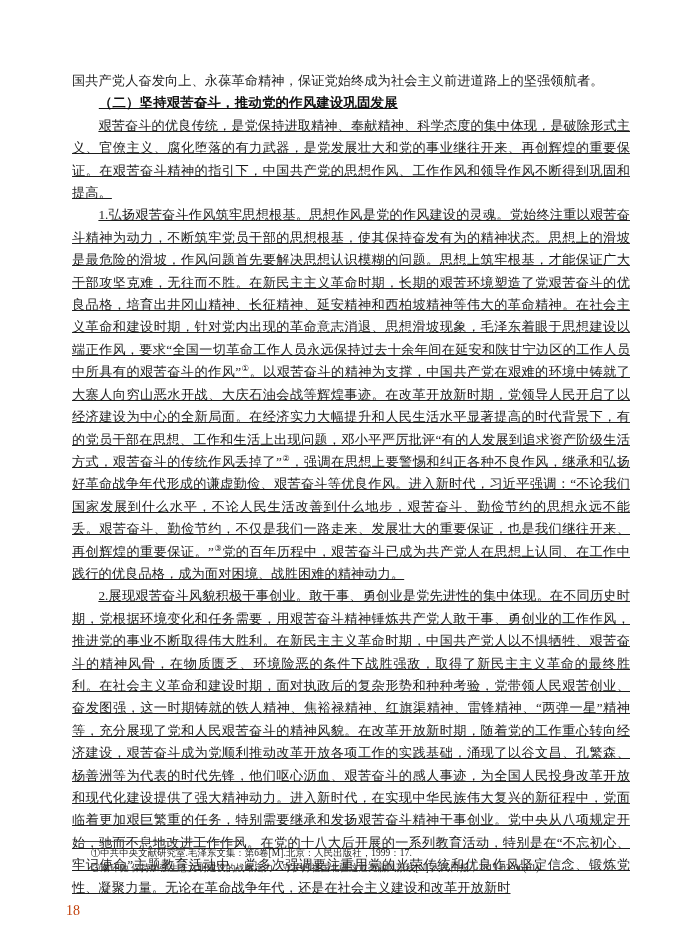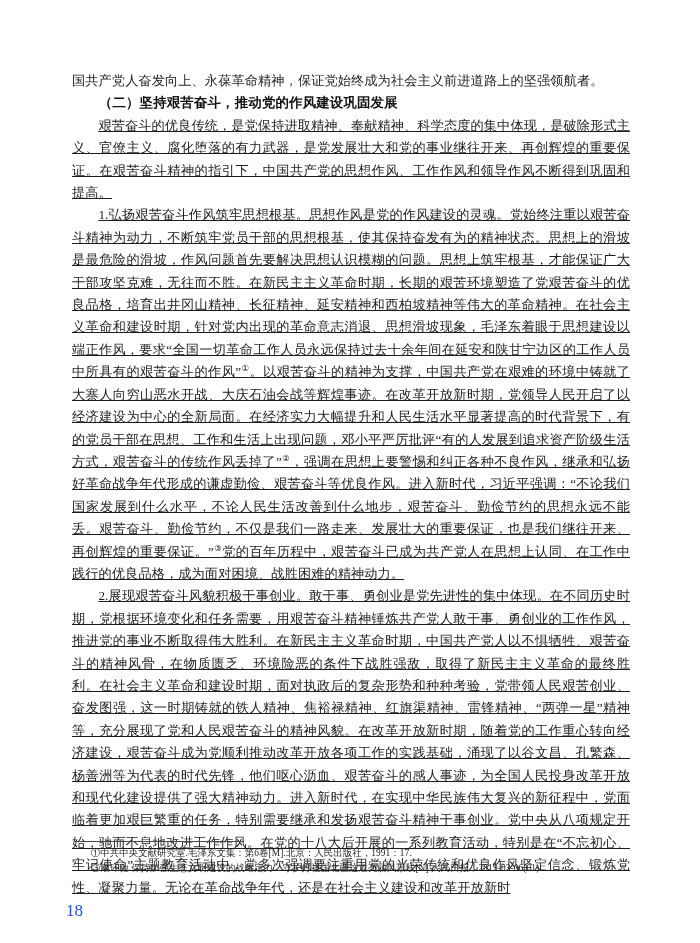--- a/index.html
+++ b/index.html
@@ -42,20 +42,21 @@
   }
   h2.heading {
     margin: 0;
     font-size: 13.4px;
     line-height: 22.4px;
     font-weight: bold;
     text-indent: 2em;
     letter-spacing: 0.2px;
     font-family: "DejaVu Sans", "Liberation Sans", sans-serif;
     color: #111111;
+    text-decoration: underline;
   }
   sup.fn {
     font-size: 8.4px;
     vertical-align: super;
     line-height: 0;
   }
   .footnote-zone {
     position: absolute;
     left: 72px;
     bottom: 66px;
@@ -73,23 +74,23 @@
     line-height: 15.6px;
     text-indent: 2em;
     letter-spacing: 0.1px;
     color: #242424;
     white-space: nowrap;
   }
   .page-number {
     position: absolute;
     left: 66px;
     bottom: 24px;
-    font-size: 17px;
+    font-size: 14px;
     line-height: 16px;
-    color: #1d4ed8;
+    color: #c2410c;
     font-family: "Liberation Serif", "DejaVu Serif", serif;
   }
 </style>
 </head>
 <body>
 
 <div class="page">
 
   <div class="body-col">
 
@@ -100,19 +101,19 @@
     <p class="para indent">艰苦奋斗的优良传统，是党保持进取精神、奉献精神、科学态度的集中体现，是破除形式主义、官僚主义、腐化堕落的有力武器，是党发展壮大和党的事业继往开来、再创辉煌的重要保证。在艰苦奋斗精神的指引下，中国共产党的思想作风、工作作风和领导作风不断得到巩固和提高。</p>
 
     <p class="para indent">1.弘扬艰苦奋斗作风筑牢思想根基。思想作风是党的作风建设的灵魂。党始终注重以艰苦奋斗精神为动力，不断筑牢党员干部的思想根基，使其保持奋发有为的精神状态。思想上的滑坡是最危险的滑坡，作风问题首先要解决思想认识模糊的问题。思想上筑牢根基，才能保证广大干部攻坚克难，无往而不胜。在新民主主义革命时期，长期的艰苦环境塑造了党艰苦奋斗的优良品格，培育出井冈山精神、长征精神、延安精神和西柏坡精神等伟大的革命精神。在社会主义革命和建设时期，针对党内出现的革命意志消退、思想滑坡现象，毛泽东着眼于思想建设以端正作风，要求“全国一切革命工作人员永远保持过去十余年间在延安和陕甘宁边区的工作人员中所具有的艰苦奋斗的作风”<sup class="fn">①</sup>。以艰苦奋斗的精神为支撑，中国共产党在艰难的环境中铸就了大寨人向穷山恶水开战、大庆石油会战等辉煌事迹。在改革开放新时期，党领导人民开启了以经济建设为中心的全新局面。在经济实力大幅提升和人民生活水平显著提高的时代背景下，有的党员干部在思想、工作和生活上出现问题，邓小平严厉批评“有的人发展到追求资产阶级生活方式，艰苦奋斗的传统作风丢掉了”<sup class="fn">②</sup>，强调在思想上要警惕和纠正各种不良作风，继承和弘扬好革命战争年代形成的谦虚勤俭、艰苦奋斗等优良作风。进入新时代，习近平强调：“不论我们国家发展到什么水平，不论人民生活改善到什么地步，艰苦奋斗、勤俭节约的思想永远不能丢。艰苦奋斗、勤俭节约，不仅是我们一路走来、发展壮大的重要保证，也是我们继往开来、再创辉煌的重要保证。”<sup class="fn">③</sup>党的百年历程中，艰苦奋斗已成为共产党人在思想上认同、在工作中践行的优良品格，成为面对困境、战胜困难的精神动力。</p>
 
     <p class="para indent">2.展现艰苦奋斗风貌积极干事创业。敢干事、勇创业是党先进性的集中体现。在不同历史时期，党根据环境变化和任务需要，用艰苦奋斗精神锤炼共产党人敢干事、勇创业的工作作风，推进党的事业不断取得伟大胜利。在新民主主义革命时期，中国共产党人以不惧牺牲、艰苦奋斗的精神风骨，在物质匮乏、环境险恶的条件下战胜强敌，取得了新民主主义革命的最终胜利。在社会主义革命和建设时期，面对执政后的复杂形势和种种考验，党带领人民艰苦创业、奋发图强，这一时期铸就的铁人精神、焦裕禄精神、红旗渠精神、雷锋精神、“两弹一星”精神等，充分展现了党和人民艰苦奋斗的精神风貌。在改革开放新时期，随着党的工作重心转向经济建设，艰苦奋斗成为党顺利推动改革开放各项工作的实践基础，涌现了以谷文昌、孔繁森、杨善洲等为代表的时代先锋，他们呕心沥血、艰苦奋斗的感人事迹，为全国人民投身改革开放和现代化建设提供了强大精神动力。进入新时代，在实现中华民族伟大复兴的新征程中，党面临着更加艰巨繁重的任务，特别需要继承和发扬艰苦奋斗精神干事创业。党中央从八项规定开始，驰而不息地改进工作作风。在党的十八大后开展的一系列教育活动，特别是在“不忘初心、牢记使命”主题教育活动中，党多次强调要注重用党的光荣传统和优良作风坚定信念、锻炼党性、凝聚力量。无论在革命战争年代，还是在社会主义建设和改革开放新时</p>
 
   </div>
 
   <div class="footnote-zone">
     <div class="fn-rule"></div>
-    <p class="fn-line">①中共中央文献研究室.毛泽东文集：第6卷[M].北京：人民出版社，1991：17.</p>
+    <p class="fn-line">①中共中央文献研究室.毛泽东文集：第6卷[M].北京：人民出版社，1999：17.</p>
     <p class="fn-line">③潮环驰.保持加强生态文明建设的战略定力　守护好祖国北疆这道亮丽风景线[N].人民日报，2019-03-06(01).</p>
   </div>
 
   <div class="page-number">18</div>
 
 </div>
 
 </body></html>

